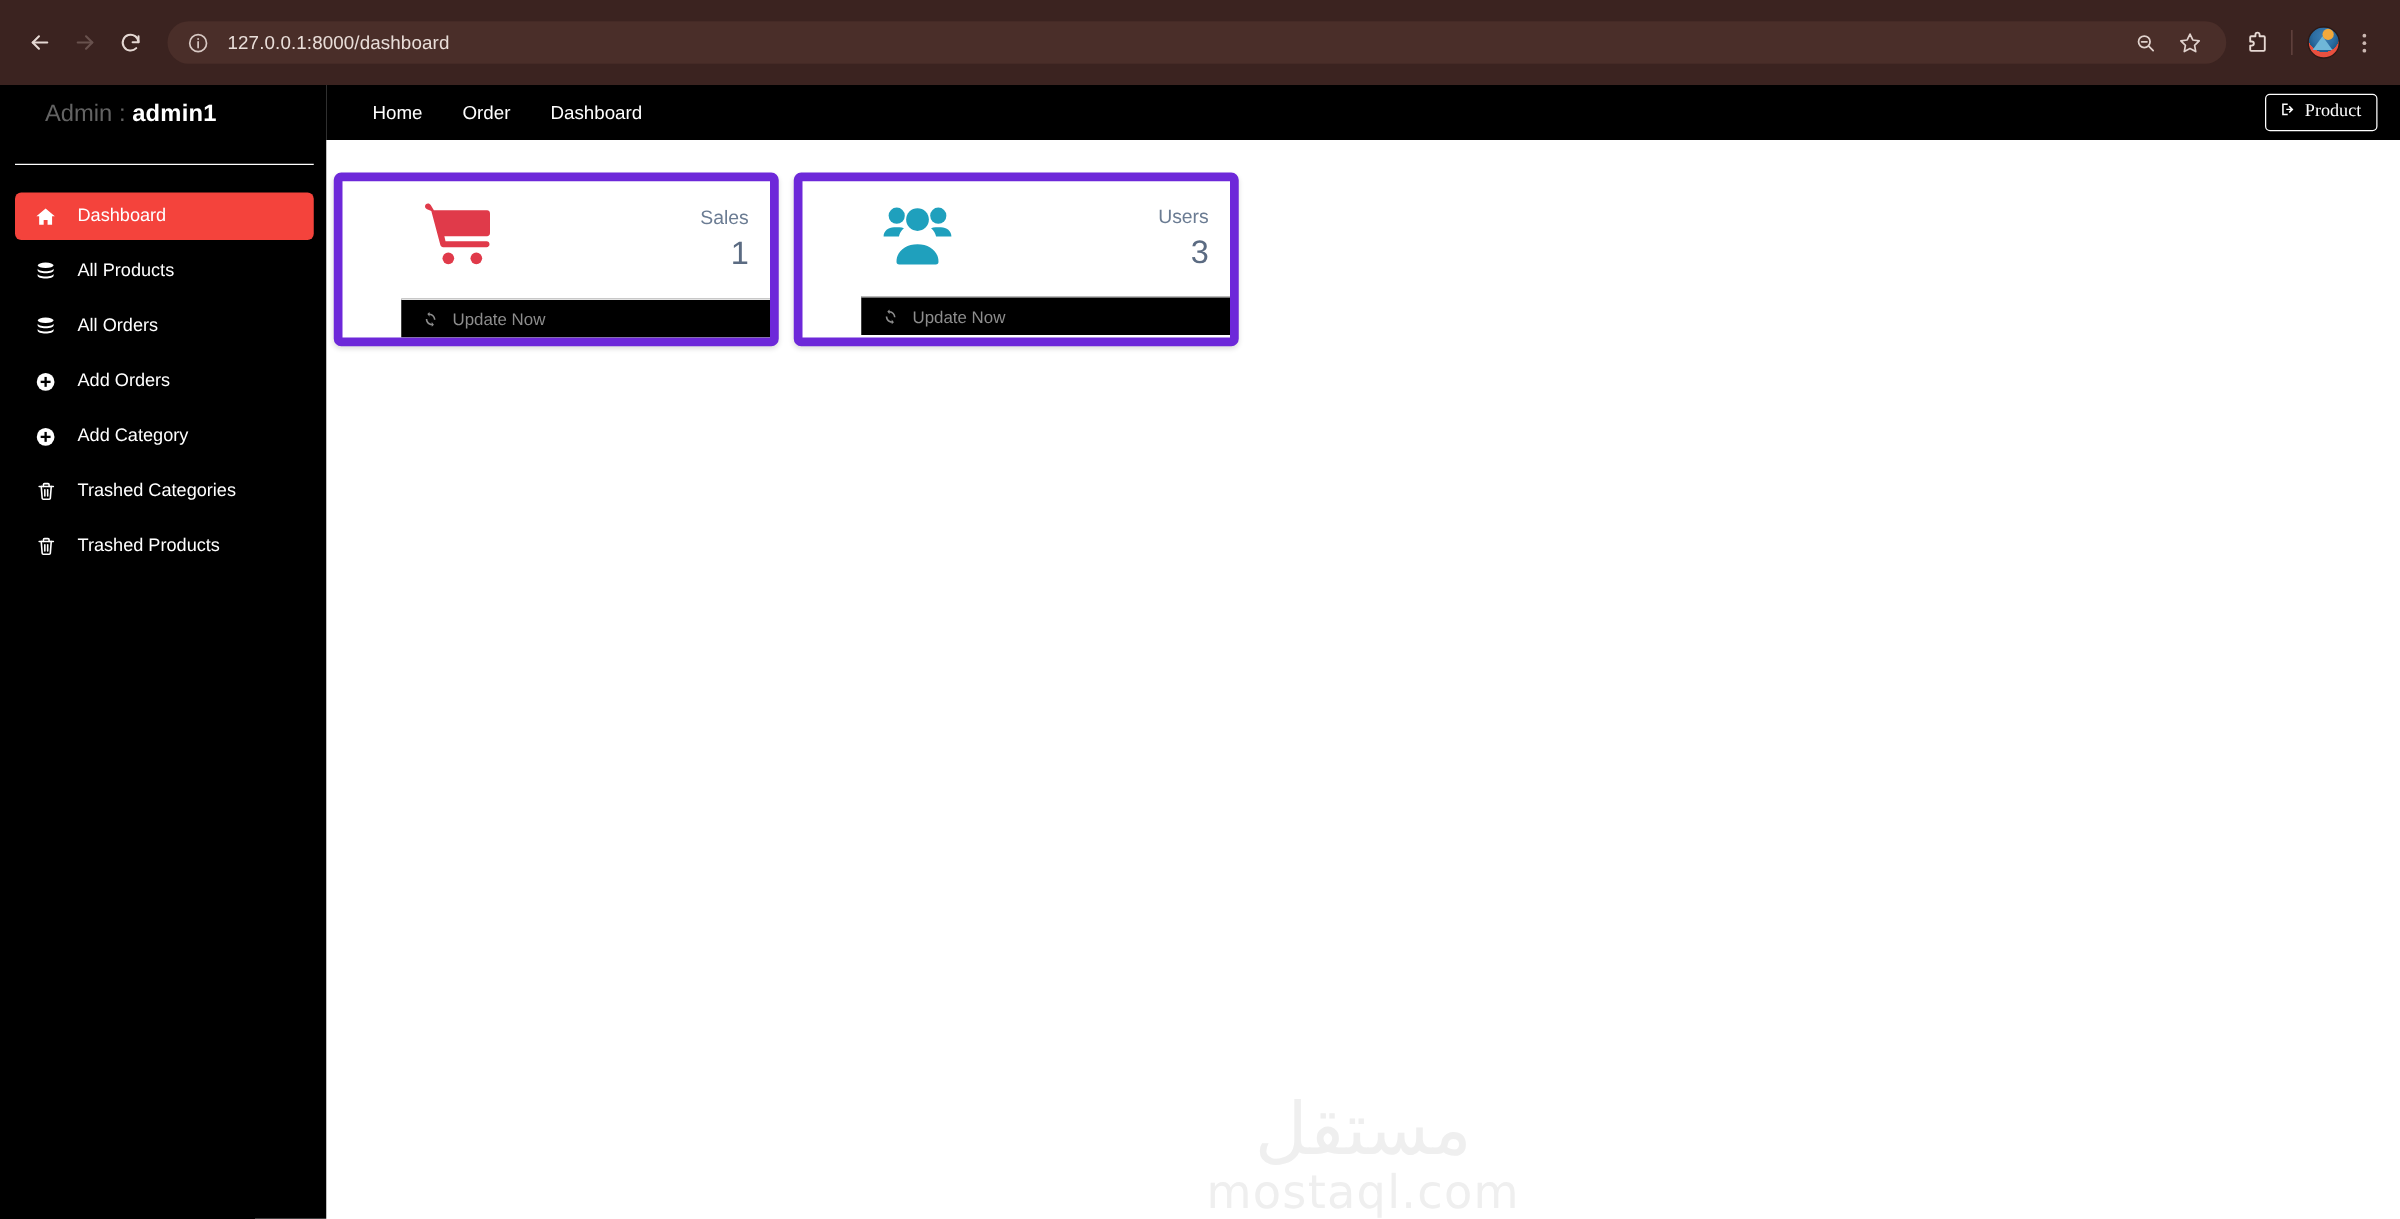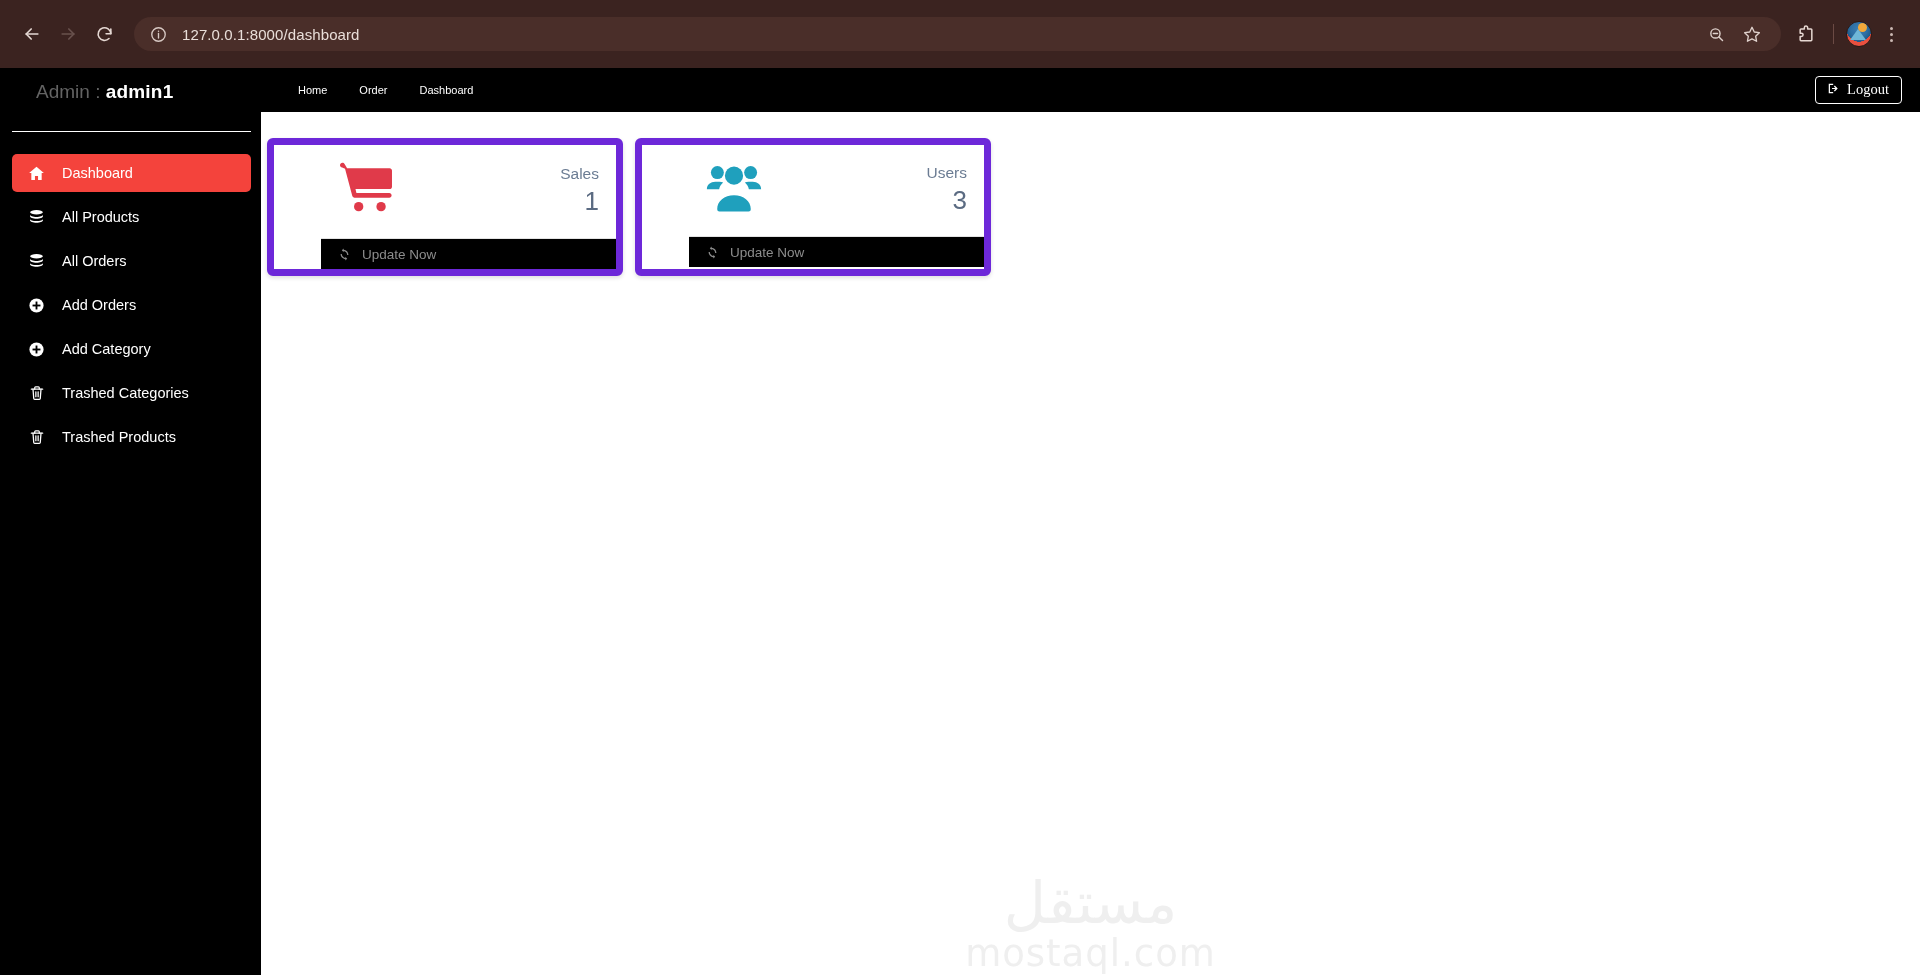--- a/index.html
+++ b/index.html
@@ -136,21 +136,21 @@
     height: 44px;
     background: #000000;
     display: flex;
     align-items: center;
     padding: 0 18px 0 26px;
     flex: none;
   }
   .topnav { display: flex; align-items: center; gap: 10px; }
   .topnav a {
     color: #ffffff;
-    font-size: 11px;
+    font-size: 15px;
     padding: 6px 11px;
     text-decoration: none;
     white-space: nowrap;
   }
   .logout-btn {
     margin-left: auto;
     display: inline-flex; align-items: center; gap: 7px;
     border: 1px solid #ffffff;
     border-radius: 4px;
     color: #ffffff;
@@ -407,21 +407,21 @@
         <a href="#">Order</a>
         <a href="#">Dashboard</a>
       </nav>
       <button class="logout-btn">
         <span>
           <svg width="13" height="13" viewBox="0 0 24 24" fill="#ffffff">
             <path d="M3.2 3.2h8.2v2.3H5.5v13h5.9v2.3H3.2z"></path>
             <path d="M14.4 6.6 12.8 8.2l2.7 2.7H9.3v2.2h6.2l-2.7 2.7 1.6 1.6 5.4-5.4z"></path>
           </svg>
         </span>
-        <span>Logout</span>
+        <span>Product</span>
       </button>
     </header>
 
     <main class="main">
       <div class="cards-row">
 
         <section class="stat-card">
           <div class="stat-body">
             <span class="stat-icon">
               <svg width="60" height="56" viewBox="0 0 64 60" fill="#e03a4a">

